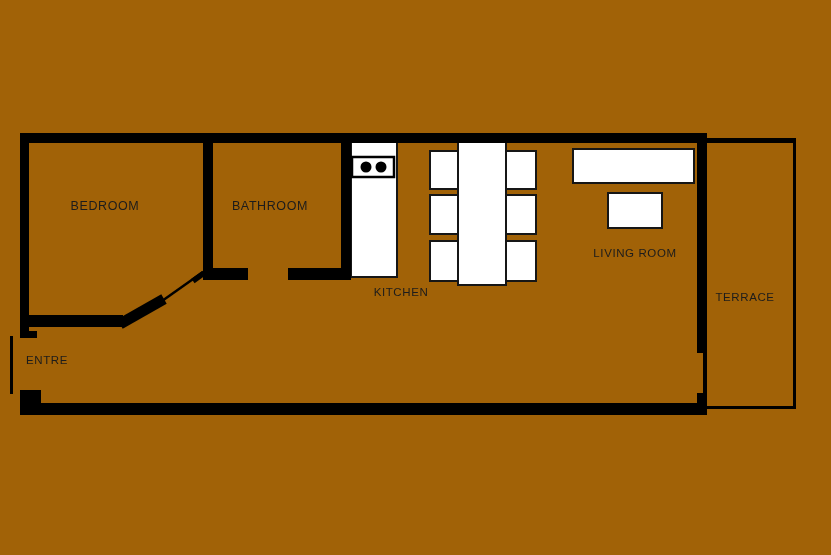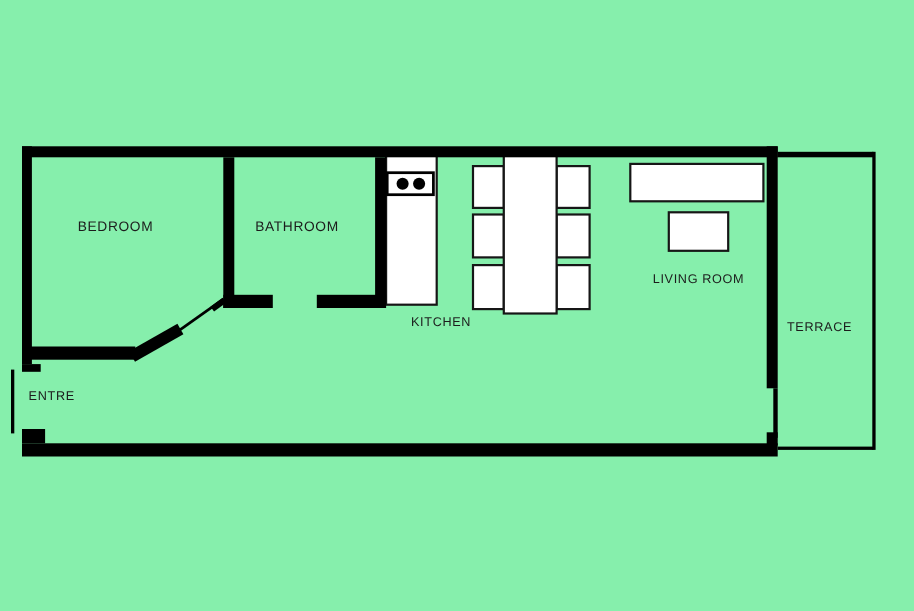--- a/index.html
+++ b/index.html
@@ -1,19 +1,19 @@
 <!DOCTYPE html>
 <html><head>
 <meta charset="utf-8">
 <style>
   html,body{margin:0;padding:0;background:#ffffff;}
   .stage{
     position:relative;
     width:831px;height:555px;
-    background:#86efac;
+    background:#a16207;
     overflow:hidden;
     font-family:"Liberation Sans", sans-serif;
   }
   svg{display:block;width:831px;height:555px;}
   .wall{fill:#000000;stroke:none;}
   .wall-line{stroke:#000000;fill:none;}
   .furn{fill:#ffffff;stroke:#161616;stroke-width:2;}
   .thin-door{fill:#000000;}
   .lbl{
     font-family:"Liberation Sans", sans-serif;

